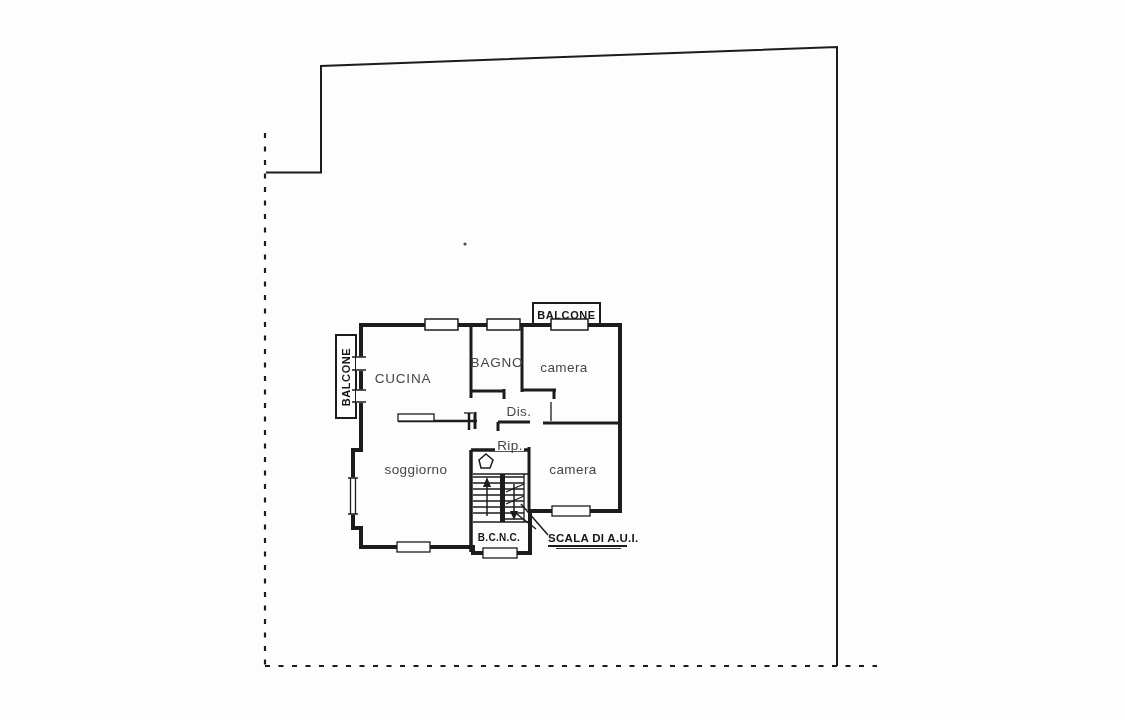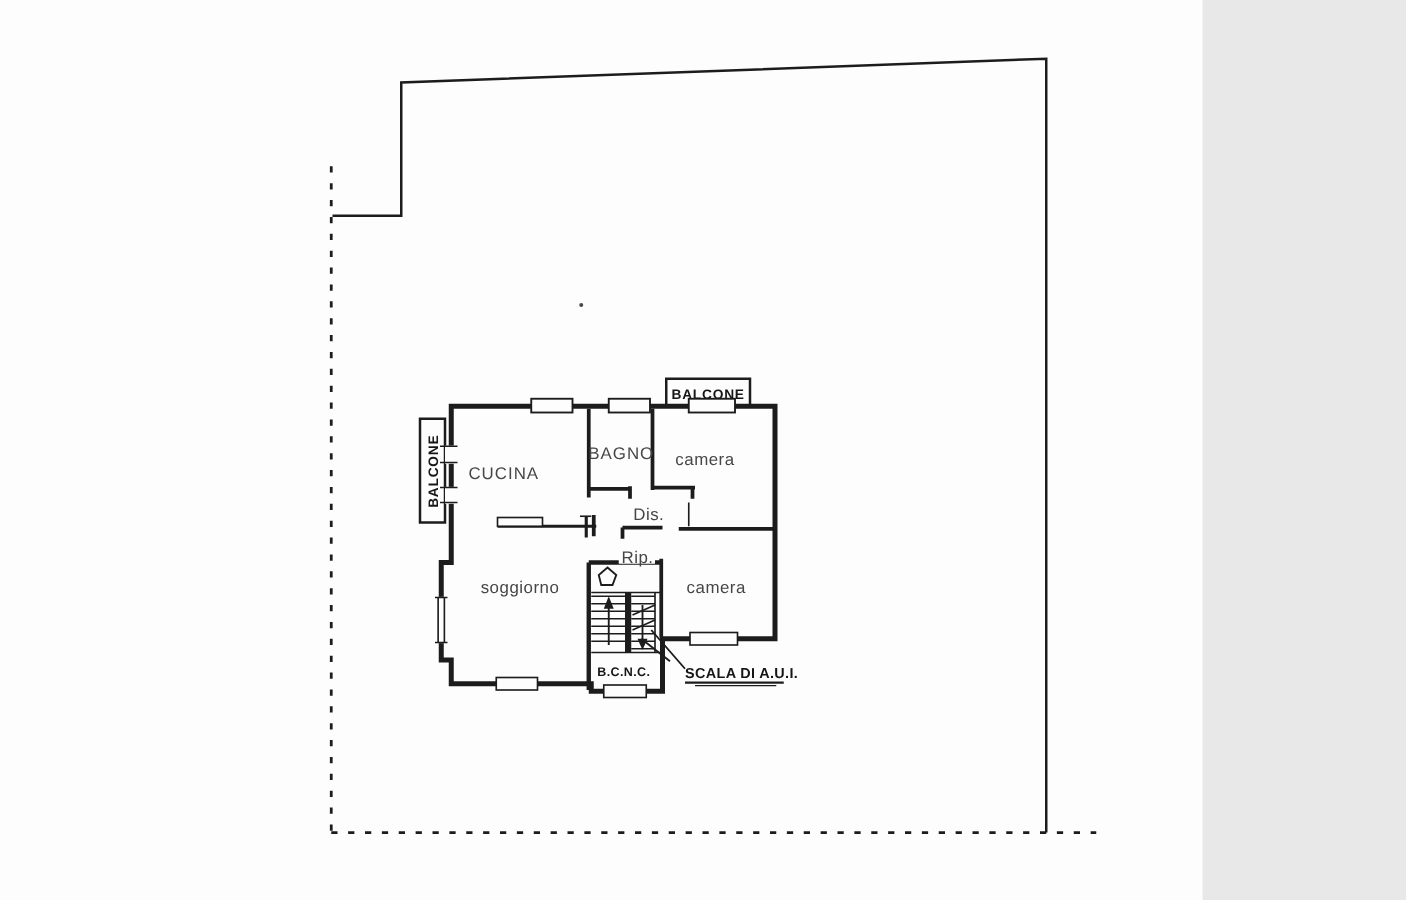--- a/index.html
+++ b/index.html
@@ -4,21 +4,21 @@
 <style>
   :root{
     --bg:#fdfdfd;
     --line:#1c1c1c;
     --room-label:#464646;
     --bold-label:#161616;
   }
   html,body{margin:0;padding:0;background:#e8e8e8;}
   .page{
     position:relative;
-    width:962px;height:720px;
+    width:1125px;height:720px;
     background:var(--bg);
     overflow:hidden;
     font-family:"Liberation Sans", sans-serif;
   }
   svg{position:absolute;inset:0;}
   .stroke{stroke:var(--line);fill:none;stroke-linecap:butt;stroke-linejoin:miter;}
   .w1{stroke-width:1.3;} .w15{stroke-width:1.5;} .w2{stroke-width:2;}
   .w25{stroke-width:2.5;} .w3{stroke-width:3;} .w35{stroke-width:3.5;} .w4{stroke-width:4;}
   .dash{stroke-dasharray:5 8.5;stroke-width:2.2;}
   .whitefill{fill:#fdfdfd;}

